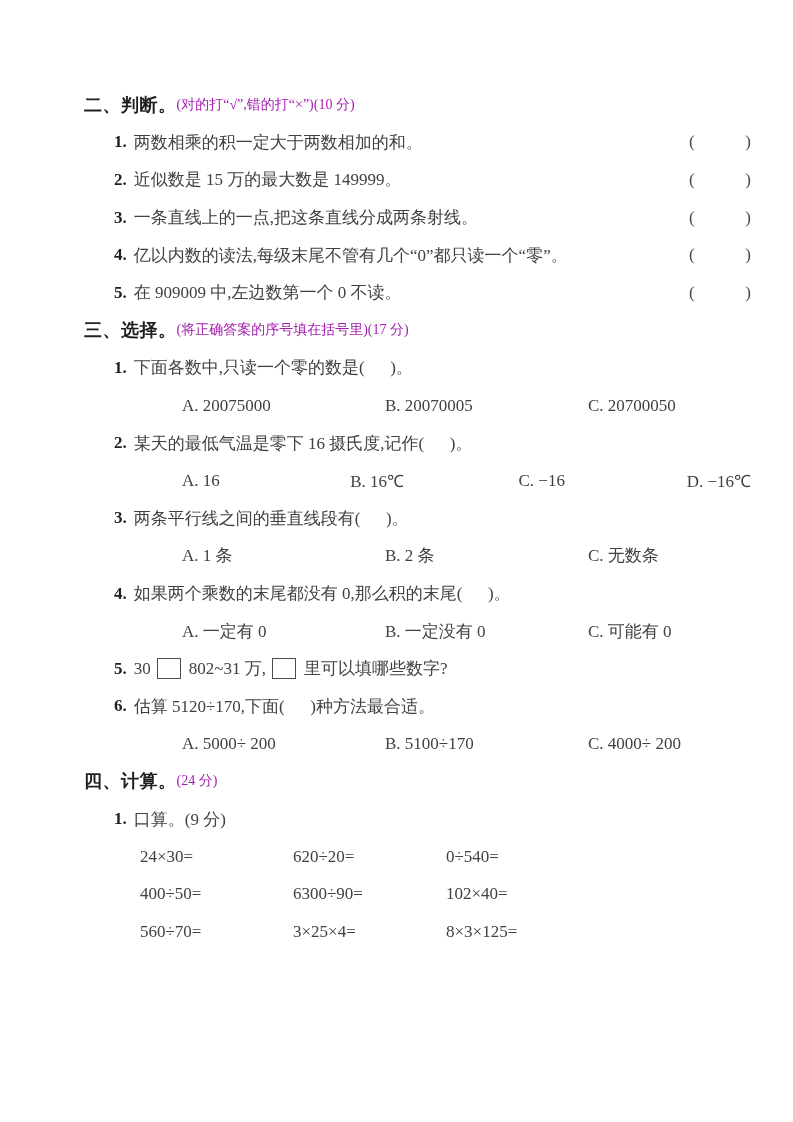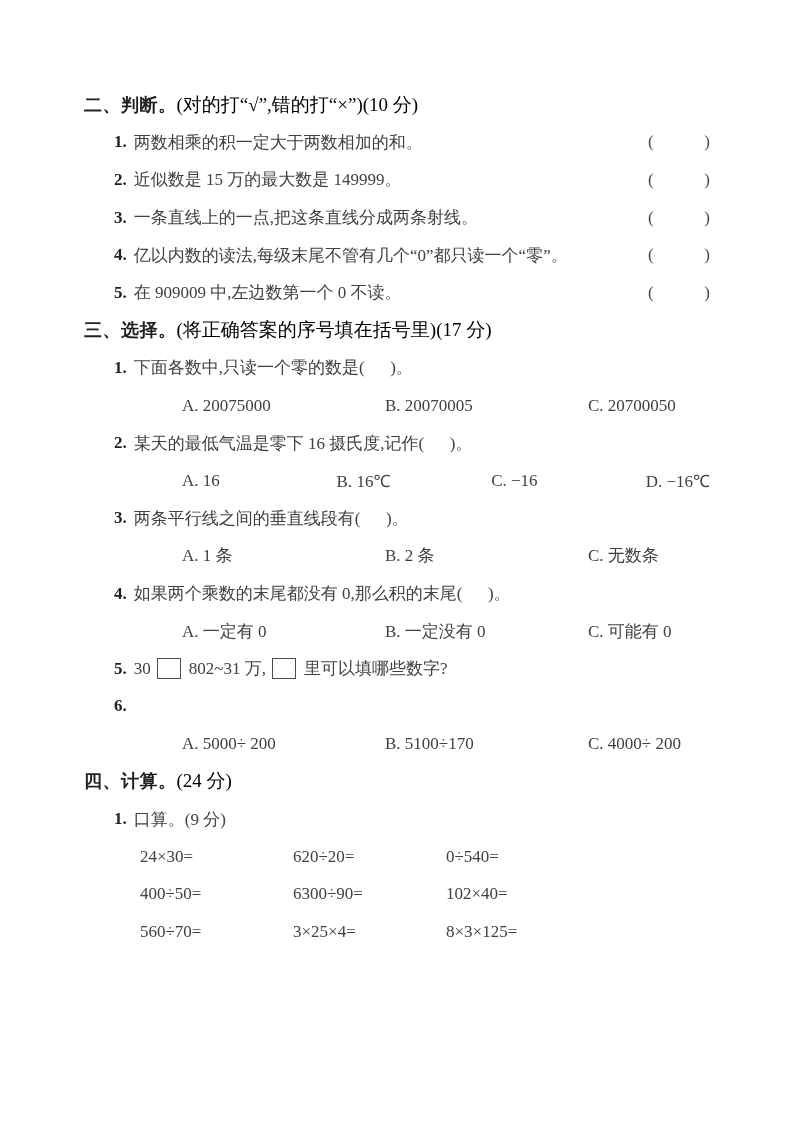--- a/index.html
+++ b/index.html
@@ -1,42 +1,42 @@
 <!DOCTYPE html>
 <html><head>
 <meta charset="utf-8">
 <style>
   html,body{margin:0;padding:0;background:#ffffff;}
   .page{
     position:relative;
     width:793px;height:1122px;
     background:#ffffff;
     box-sizing:border-box;
-    padding:86px 83px 0 84px;
+    padding:86px 42px 0 84px;
     font-family:"Liberation Serif", serif;
     font-size:17px;
     color:#414141;
     overflow:hidden;
   }
   .row{
     height:37.6px;
     display:flex;
     align-items:center;
   }
   .row span{white-space:pre;}
   .heading .htitle{
     font-family:"Liberation Sans", sans-serif;
     font-weight:bold;
     font-size:18px;
     color:#1f1f1f;
     letter-spacing:0.5px;
   }
   .heading .hsub{
-    font-size:19px;
-    color:#000000;
+    font-size:14px;
+    color:#a21caf;
   }
   .item{padding-left:30px;}
   .num{
     font-weight:bold;
     color:#222222;
     margin-right:7px;
   }
   .qtext{color:#414141;}
   .brackets{
     margin-left:auto;
@@ -173,20 +173,21 @@
       <span class="num">5.</span>
       <span class="qtext">30</span>
       <span class="blank-box"></span>
       <span class="qtext">802~31 万,</span>
       <span class="blank-box"></span>
       <span class="qtext">里可以填哪些数字?</span>
     </div>
 
     <div class="row item">
       <span class="num">6.</span>
+      <span class="qtext">估算 5120÷170,下面(      )种方法最合适。</span>
     </div>
     <div class="row options">
       <span class="opt">A. 5000÷ 200</span>
       <span class="opt">B. 5100÷170</span>
       <span class="opt">C. 4000÷ 200</span>
     </div>
   </div>
 
   <div>
     <div class="row heading">

